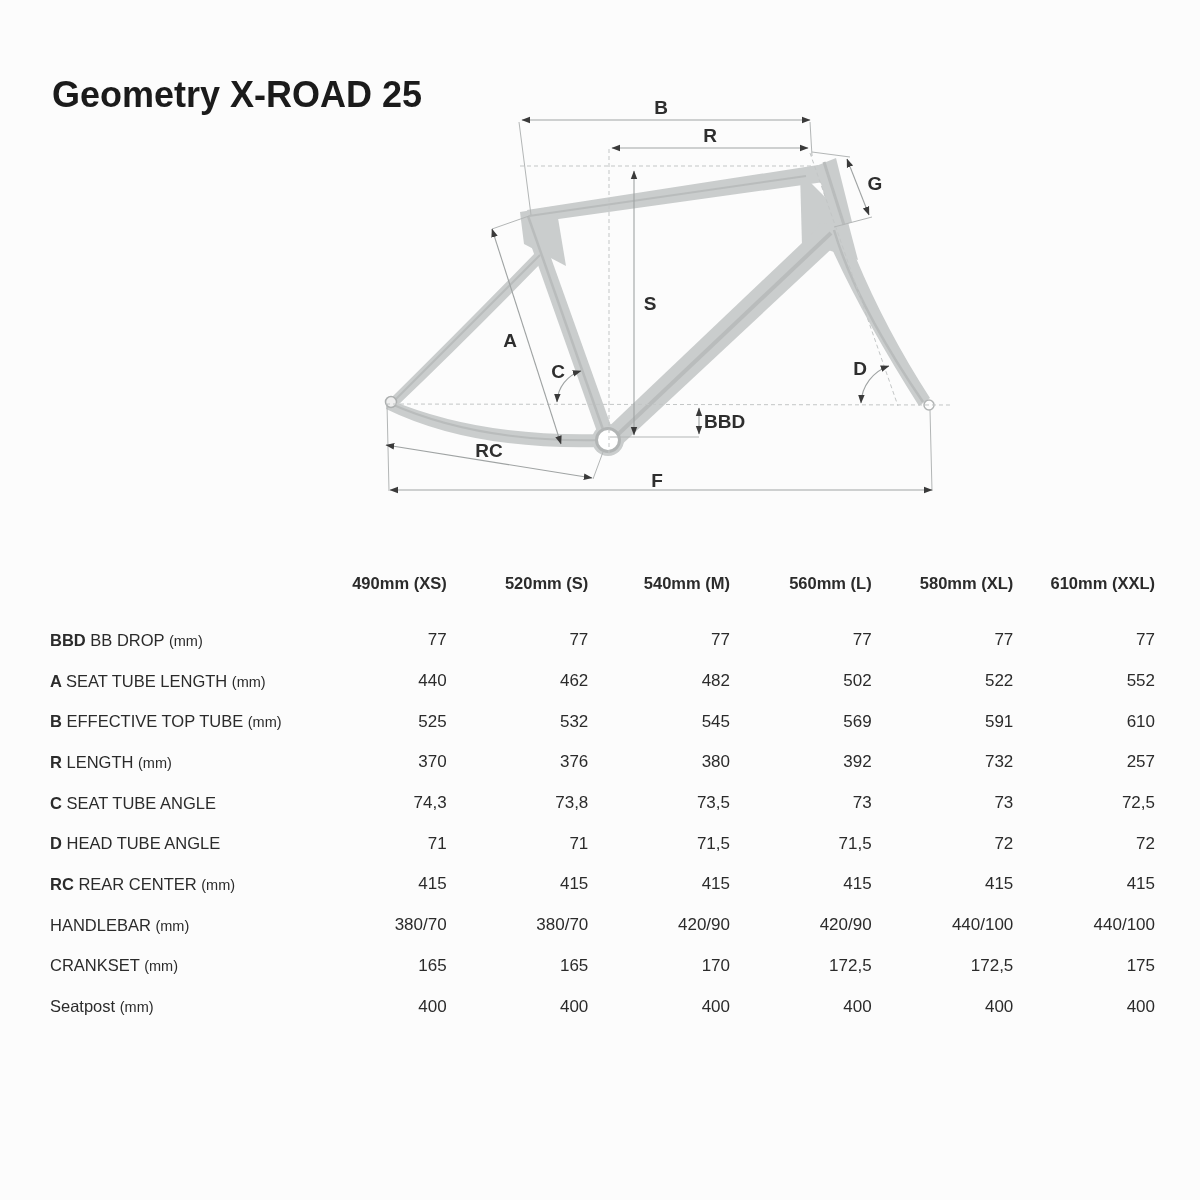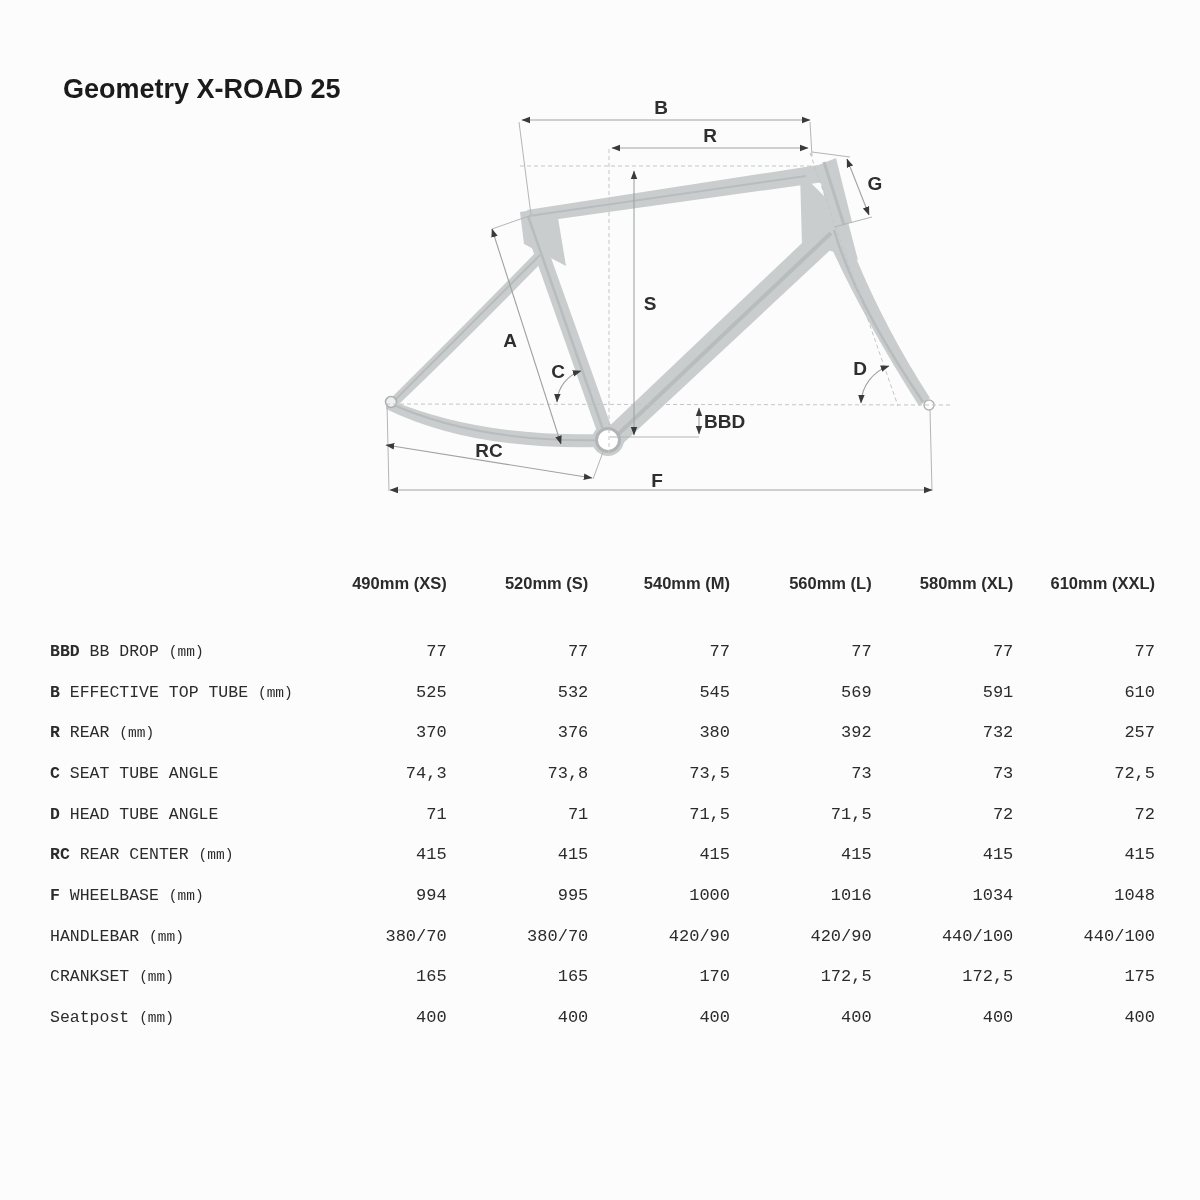--- a/index.html
+++ b/index.html
@@ -5,39 +5,39 @@
   html,body { margin:0; padding:0; }
   body {
     width:1200px; height:1200px;
     background:#fcfcfc;
     font-family:"Liberation Sans", sans-serif;
     color:#2b2b2b;
   }
   .page { position:relative; width:1200px; height:1200px; overflow:hidden; }
 
   .title {
-    position:absolute; left:63px; top:74px; margin:0;
-    font-size:27px; font-weight:bold; color:#1b1b1b;
+    position:absolute; left:52px; top:74px; margin:0;
+    font-size:36px; font-weight:bold; color:#1b1b1b;
   }
 
   svg.diagram { position:absolute; left:0; top:0; }
   svg.diagram text {
     font-family:"Liberation Sans", sans-serif;
     font-weight:bold; font-size:19px; fill:#2e2e2e;
   }
   .frame   { fill:#cacdcd; stroke:none; }
   .shade   { fill:none; stroke:#b9bcbc; }
   .dim     { stroke:#9fa3a3; stroke-width:1.1; fill:none; }
   .ext     { stroke:#b3b6b6; stroke-width:1; fill:none; }
   .dsh     { stroke:#c3c6c6; stroke-width:1; fill:none; stroke-dasharray:4 3; }
 
   .geo-table { position:absolute; left:50px; top:568px; width:1105px; font-size:17px; color:#2b2b2b; }
   .trow  { display:grid; grid-template-columns:255px repeat(6, 1fr); align-items:center; }
-  .thead { height:30px; margin-bottom:33px; font-weight:bold; font-size:16.5px; }
-  .drow  { height:40.7px;font-family:Liberation Mono, monospace; }
+  .thead { height:30px; margin-bottom:22px; font-weight:bold; font-size:16.5px; }
+  .drow  { height:40.7px; }
   .hcell, .vcell { text-align:right; }
   .lcell { text-align:left; font-size:16.5px; white-space:nowrap; }
   .pfx   { font-weight:bold; }
   .unit  { font-size:14.5px; }
 </style>
 </head>
 <body>
 
 <div class="page">
 
@@ -136,30 +136,39 @@
         <div class="trow drow">
           <div class="lcell"><span class="pfx">BBD </span><span class="ltext">BB DROP </span><span class="unit">(mm)</span></div>
           <div class="vcell">77</div>
           <div class="vcell">77</div>
           <div class="vcell">77</div>
           <div class="vcell">77</div>
           <div class="vcell">77</div>
           <div class="vcell">77</div>
         </div>
         <div class="trow drow">
+          <div class="lcell"><span class="pfx">A </span><span class="ltext">SEAT TUBE LENGTH </span><span class="unit">(mm)</span></div>
+          <div class="vcell">440</div>
+          <div class="vcell">462</div>
+          <div class="vcell">482</div>
+          <div class="vcell">502</div>
+          <div class="vcell">522</div>
+          <div class="vcell">552</div>
+        </div>
+        <div class="trow drow">
           <div class="lcell"><span class="pfx">B </span><span class="ltext">EFFECTIVE TOP TUBE </span><span class="unit">(mm)</span></div>
           <div class="vcell">525</div>
           <div class="vcell">532</div>
           <div class="vcell">545</div>
           <div class="vcell">569</div>
           <div class="vcell">591</div>
           <div class="vcell">610</div>
         </div>
         <div class="trow drow">
-          <div class="lcell"><span class="pfx">R </span><span class="ltext">REAR </span><span class="unit">(mm)</span></div>
+          <div class="lcell"><span class="pfx">R </span><span class="ltext">LENGTH </span><span class="unit">(mm)</span></div>
           <div class="vcell">370</div>
           <div class="vcell">376</div>
           <div class="vcell">380</div>
           <div class="vcell">392</div>
           <div class="vcell">732</div>
           <div class="vcell">257</div>
         </div>
         <div class="trow drow">
           <div class="lcell"><span class="pfx">C </span><span class="ltext">SEAT TUBE ANGLE</span></div>
           <div class="vcell">74,3</div>
@@ -181,29 +190,20 @@
         <div class="trow drow">
           <div class="lcell"><span class="pfx">RC </span><span class="ltext">REAR CENTER </span><span class="unit">(mm)</span></div>
           <div class="vcell">415</div>
           <div class="vcell">415</div>
           <div class="vcell">415</div>
           <div class="vcell">415</div>
           <div class="vcell">415</div>
           <div class="vcell">415</div>
         </div>
         <div class="trow drow">
-          <div class="lcell"><span class="pfx">F </span><span class="ltext">WHEELBASE </span><span class="unit">(mm)</span></div>
-          <div class="vcell">994</div>
-          <div class="vcell">995</div>
-          <div class="vcell">1000</div>
-          <div class="vcell">1016</div>
-          <div class="vcell">1034</div>
-          <div class="vcell">1048</div>
-        </div>
-        <div class="trow drow">
           <div class="lcell"><span class="ltext">HANDLEBAR </span><span class="unit">(mm)</span></div>
           <div class="vcell">380/70</div>
           <div class="vcell">380/70</div>
           <div class="vcell">420/90</div>
           <div class="vcell">420/90</div>
           <div class="vcell">440/100</div>
           <div class="vcell">440/100</div>
         </div>
         <div class="trow drow">
           <div class="lcell"><span class="ltext">CRANKSET </span><span class="unit">(mm)</span></div>

